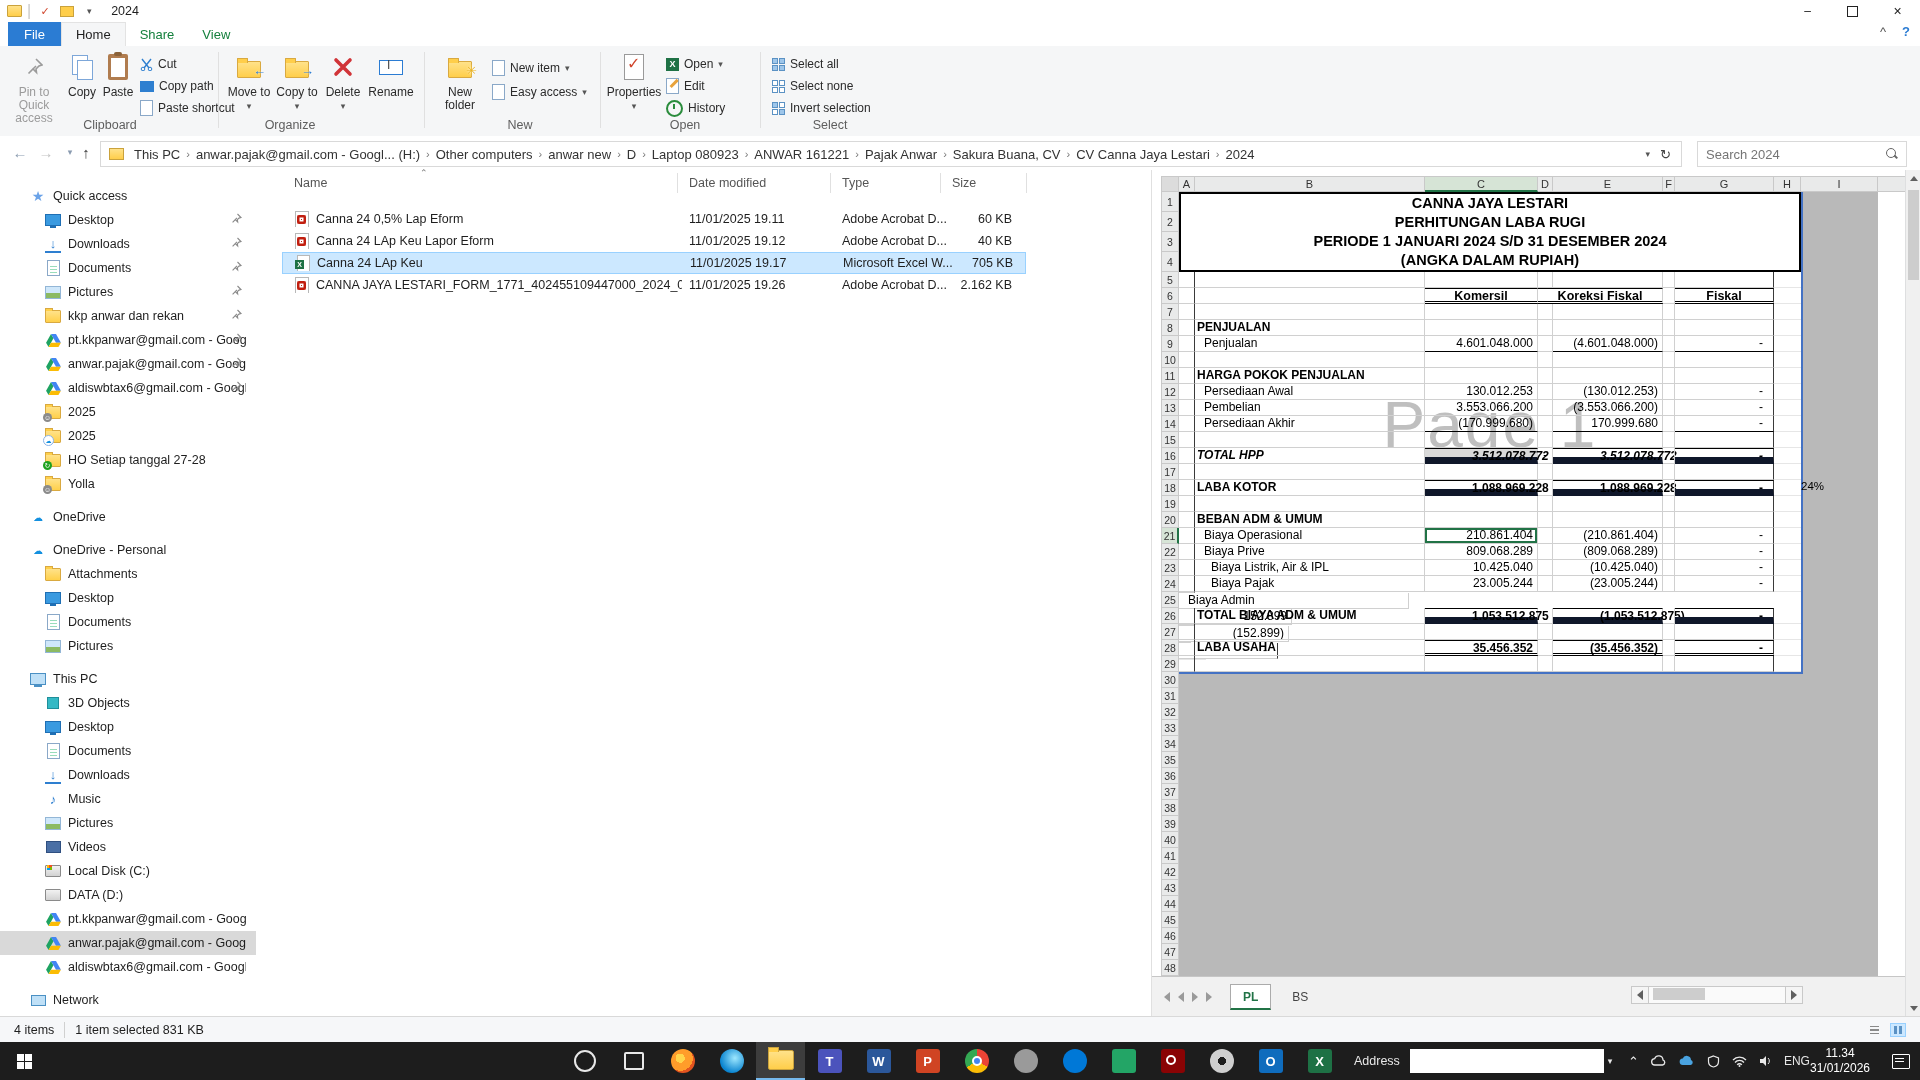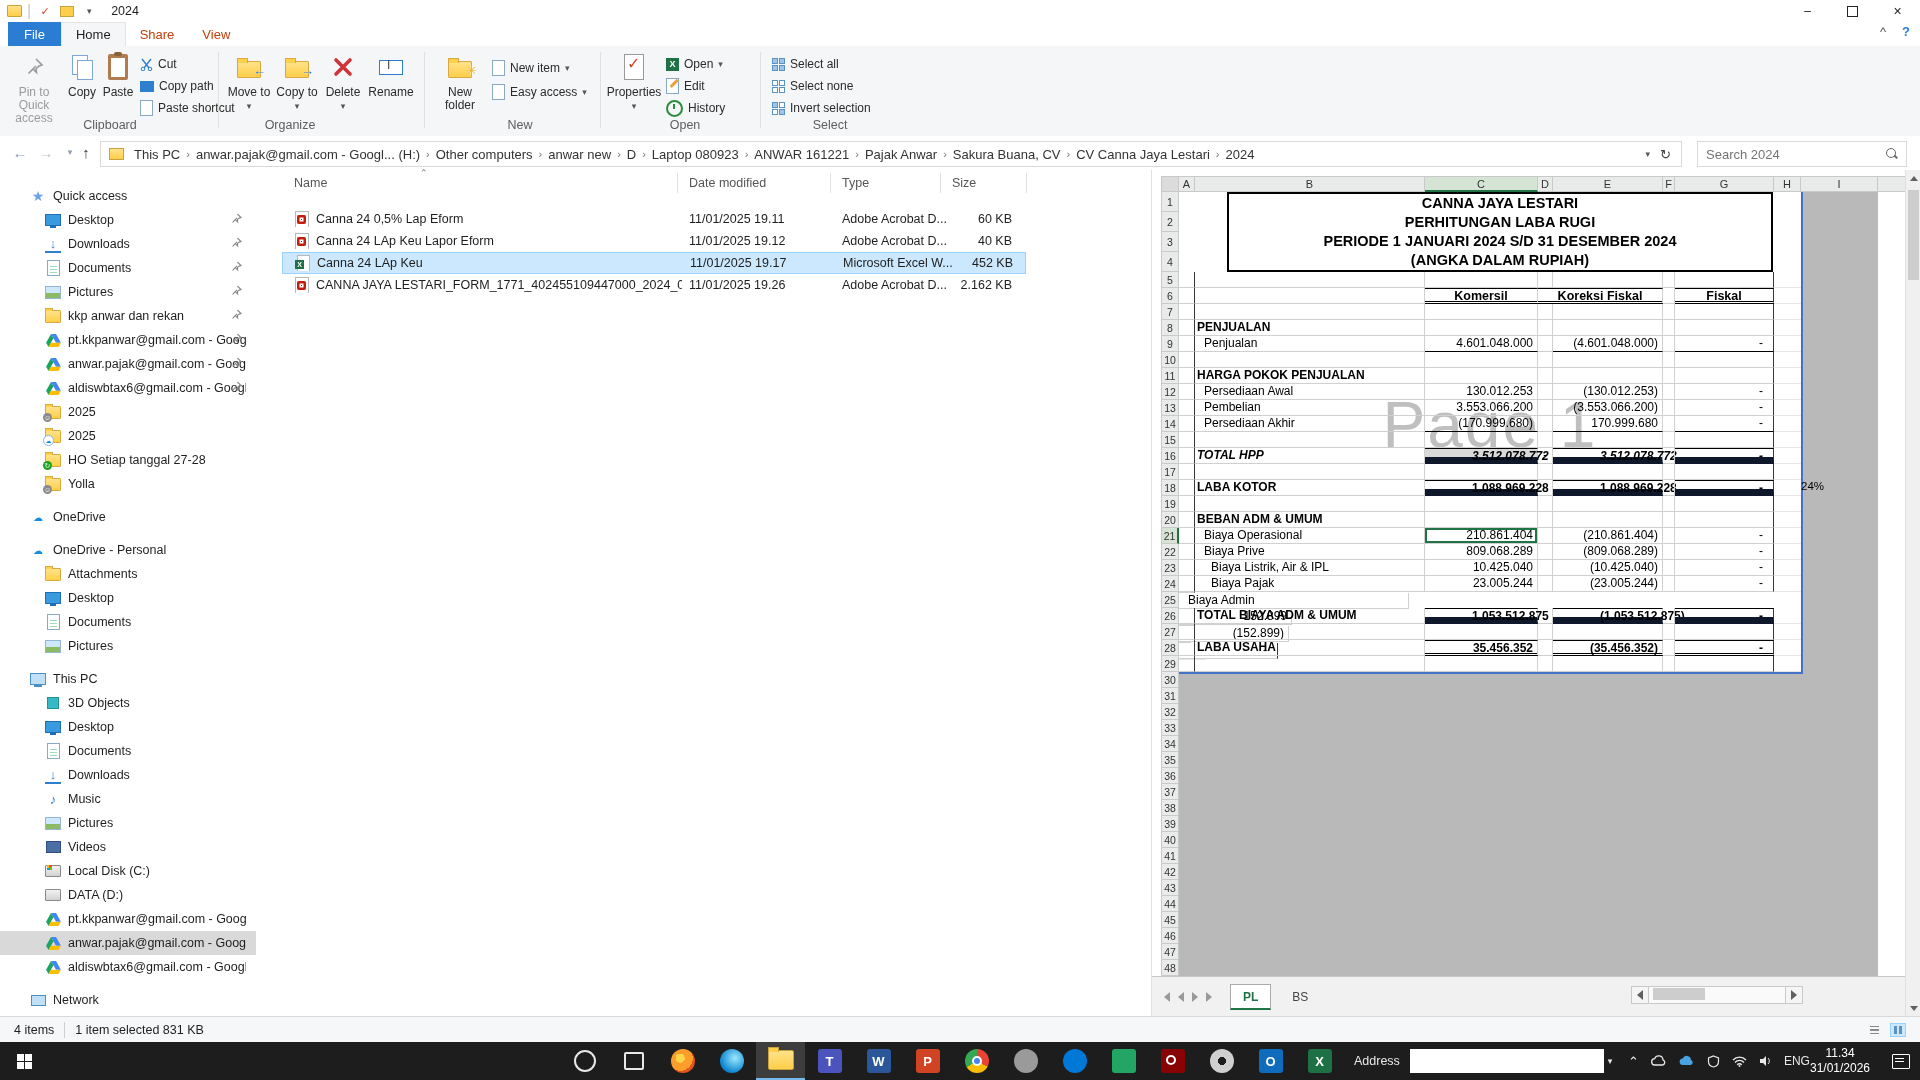--- a/index.html
+++ b/index.html
@@ -10,21 +10,21 @@
 
   
   #titlebar{left:0;top:0;width:1920px;height:22px;background:#fff;}
   .qat-ic{width:16px;height:16px;margin-left:6px;display:inline-flex;align-items:center;justify-content:center;font-size:11px;}
   .tb-title{font-size:12.5px;color:#1e1e1e;margin-left:14px;}
   .winbtn{width:45px;height:22px;display:flex;align-items:center;justify-content:center;font-size:12px;color:#222;}
   .restore-glyph{width:9px;height:9px;border:1px solid #222;}
 
   
   #ribbontabs{left:0;top:22px;width:1920px;height:24px;background:#fff;}
-  .rtab{height:24px;padding:0 14px;display:flex;align-items:center;font-size:13px;color:#c2410c;}
+  .rtab{height:24px;padding:0 14px;display:flex;align-items:center;font-size:13px;color:#15803d;}
   .rtab.file{background:#2b7cd3;color:#fff;margin-left:8px;padding:0 16px;}
   .rtab.active{background:#f5f6f7;color:#1e1e1e;border:1px solid #e3e3e3;border-bottom:none;}
   .rib-right{position:absolute;right:10px;top:24px;display:flex;gap:16px;color:#2b7cd3;font-size:13px;}
 
   
   #ribbon{left:0;top:46px;width:1920px;height:90px;background:#f5f6f7;border-bottom:1px solid #d9dadb;}
   .rsep{position:absolute;top:6px;width:1px;height:76px;background:#e0e0e0;}
   .rbig{position:absolute;top:4px;display:flex;flex-direction:column;align-items:center;font-size:12px;color:#2b2b2b;text-align:center;line-height:13px;}
   .rbig .ric{height:34px;display:flex;align-items:center;justify-content:center;margin-bottom:2px;}
   .rbig.disabled{color:#9b9b9b;}
@@ -134,21 +134,21 @@
   .pv-colhdr{position:absolute;left:9px;top:6px;height:16px;display:flex;}
   .pv-ch{box-sizing:border-box;background:#e9eaea;border:1px solid #c9c9c9;border-left:none;font-size:11px;color:#333;display:flex;align-items:center;justify-content:center;}
   .pv-ch:first-child{border-left:1px solid #c9c9c9;background:#dcdcdc;}
   .pv-ch.hl{background:#d6e4d6;border-bottom:2px solid #217346;}
   .pv-rowhdr{position:absolute;left:9px;top:22px;width:18px;overflow:hidden;height:784px;}
   .pv-rh{box-sizing:border-box;background:#e9eaea;border:1px solid #c9c9c9;border-top:none;font-size:10.5px;color:#333;display:flex;align-items:center;justify-content:center;}
   .pv-rh.hl{background:#d6e4d6;border-right:2px solid #217346;}
   #sheet{position:absolute;left:27px;top:22px;width:699px;height:784px;background:#b9b9b9;overflow:hidden;}
   #page{position:absolute;left:0;top:0;width:622px;height:480px;background:#fff;box-shadow:0 0 0 2px #4472c4;}
   #watermark{position:absolute;left:0;top:196px;width:622px;text-align:center;font-size:64px;color:#8c8c8c;opacity:.55;z-index:5;letter-spacing:2px;}
-  #titleblock{position:absolute;left:0;top:0;width:546px;height:80px;box-sizing:border-box;border:2px solid #000;z-index:6;margin-left:48px;}
+  #titleblock{position:absolute;left:0;top:0;width:622px;height:80px;box-sizing:border-box;border:2px solid #000;z-index:6;}
   #titleblock div{height:19px;line-height:19px;text-align:center;font-size:14.5px;font-weight:bold;color:#000;}
   .sr{position:absolute;left:0;display:flex;height:16px;z-index:6;}
   .sc{box-sizing:border-box;border-right:1px solid #d0d0d0;border-bottom:1px solid #d0d0d0;font-size:12px;line-height:15px;color:#000;white-space:nowrap;overflow:visible;}
   .sc.ca{border-right-color:#3a3a3a;}
   .sc.cg{border-right-color:#3a3a3a;}
   .sc.ch{border-right:none;border-bottom-color:#e6e6e6;}
   .sc.num{text-align:right;padding-right:4px;}
   .sc.gnum{text-align:right;padding-right:10px;}
   .sc.dash{text-align:center;}
   .sc.bold{font-weight:bold;}
@@ -728,21 +728,21 @@
             <span class="fcell-type">Adobe Acrobat D...</span>
             <span class="fcell-size">40 KB</span>
           </div>
           <div class="frow sel" style="top: 82px;">
             <span class="fcell-name">
               <span class="fic fic-xls"></span>
               <span>Canna 24 LAp Keu</span>
             </span>
             <span class="fcell-date">11/01/2025 19.17</span>
             <span class="fcell-type">Microsoft Excel W...</span>
-            <span class="fcell-size">452 KB</span>
+            <span class="fcell-size">705 KB</span>
           </div>
           <div class="frow" style="top: 104px;">
             <span class="fcell-name">
               <span class="fic fic-pdf"></span>
               <span>CANNA JAYA LESTARI_FORM_1771_402455109447000_2024_0_T0MEIE</span>
             </span>
             <span class="fcell-date">11/01/2025 19.26</span>
             <span class="fcell-type">Adobe Acrobat D...</span>
             <span class="fcell-size">2.162 KB</span>
           </div>

